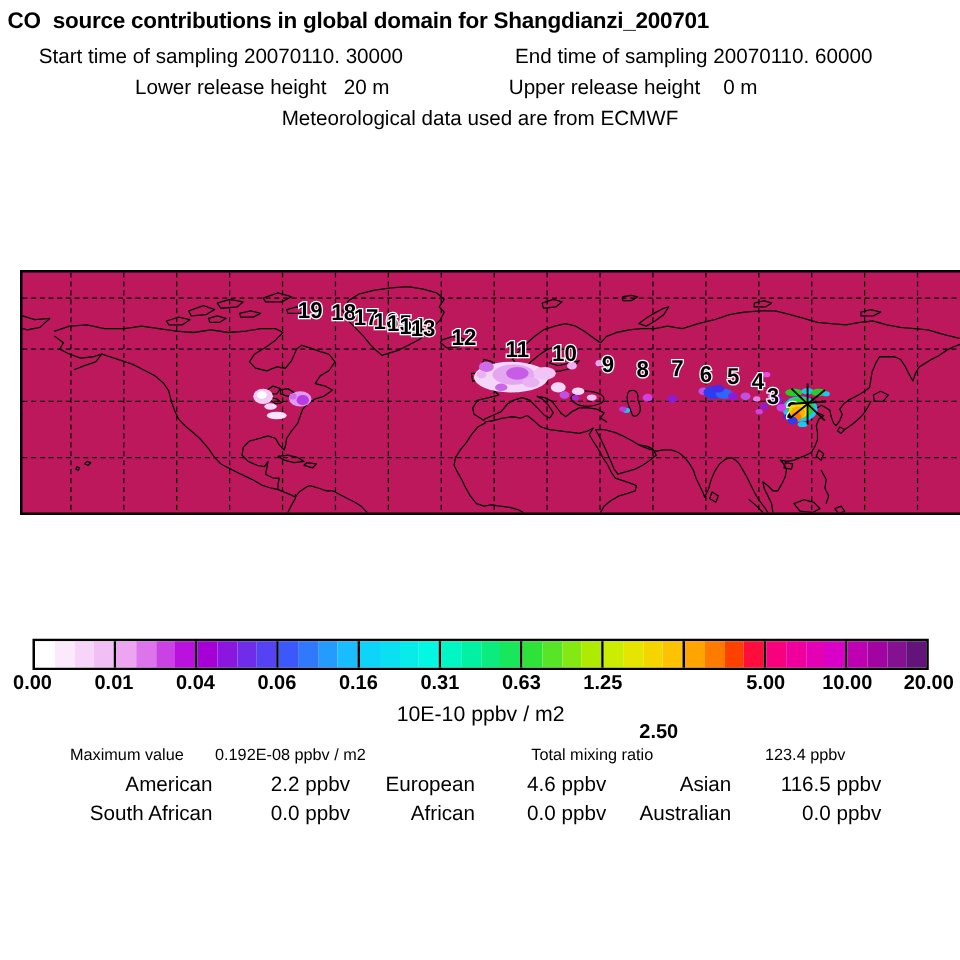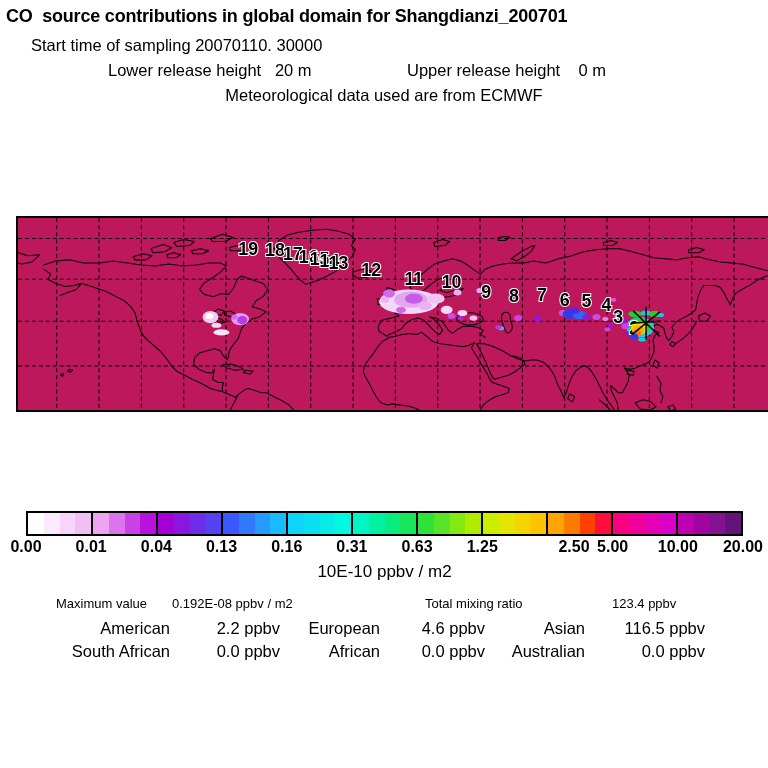--- a/index.html
+++ b/index.html
@@ -30,20 +30,21 @@
   .srow span{text-align:right;white-space:pre}
 </style>
 </head>
 <body>
 
 <div class="page">
 
   <div class="abs title" style="left:6px;top:6px">CO  source contributions in global domain for Shangdianzi_200701</div>
 
   <div class="abs sub" style="left:31px;top:36px">Start time of sampling 20070110. 30000</div>
+  <div class="abs sub" style="left:412px;top:36px">End time of sampling 20070110. 60000</div>
 
   <div class="abs sub" style="left:108px;top:61px">Lower release height   20 m</div>
   <div class="abs sub" style="left:407px;top:61px">Upper release height    0 m</div>
 
   <div class="abs sub" style="left:0;top:86px;width:768px;text-align:center;white-space:pre">Meteorological data used are from ECMWF</div>
 
   <div class="map">
     <svg viewBox="0 0 768 188" preserveAspectRatio="none">
         <line x1="39" y1="0" x2="39" y2="188" class="grid"></line>
         <line x1="81.667" y1="0" x2="81.667" y2="188" class="grid"></line>
@@ -256,26 +257,26 @@
         <div class="cb-cell" style="background: rgb(190, 0, 178);"></div>
         <div class="cb-cell" style="background: rgb(162, 4, 162);"></div>
         <div class="cb-cell" style="background: rgb(132, 16, 146);"></div>
         <div class="cb-cell" style="background: rgb(98, 20, 122);"></div>
       </div>
     </div>
   <div id="ticks">
       <span class="tick" style="left: -2px;">0.00</span>
       <span class="tick" style="left: 63.1818px;">0.01</span>
       <span class="tick" style="left: 128.364px;">0.04</span>
-      <span class="tick" style="left: 193.545px;">0.13</span>
+      <span class="tick" style="left: 193.545px;">0.06</span>
       <span class="tick" style="left: 258.727px;">0.16</span>
       <span class="tick" style="left: 323.909px;">0.31</span>
       <span class="tick" style="left: 389.091px;">0.63</span>
       <span class="tick" style="left: 454.273px;">1.25</span>
-      <span class="tick" style="left: 546px;">2.50</span>
+      <span class="tick" style="left: 499px; margin-top: 39px;">2.50</span>
       <span class="tick" style="left: 584.636px;">5.00</span>
       <span class="tick" style="left: 649.818px;">10.00</span>
       <span class="tick" style="left: 715px;">20.00</span>
     </div>
   <div class="unit">10E-10 ppbv / m2</div>
 
   <div id="stats1">
       <span class="stat1" style="left: 56px;">Maximum value</span>
       <span class="stat1" style="left: 172px;">0.192E-08 ppbv / m2</span>
       <span class="stat1" style="left: 425px;">Total mixing ratio</span>

